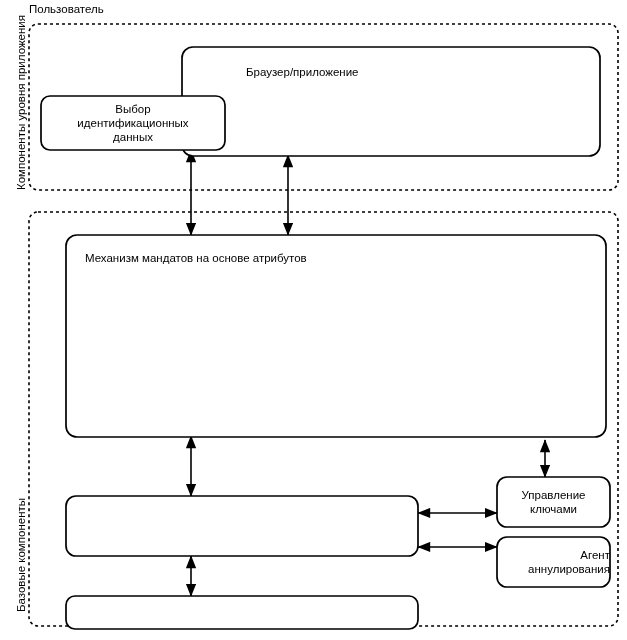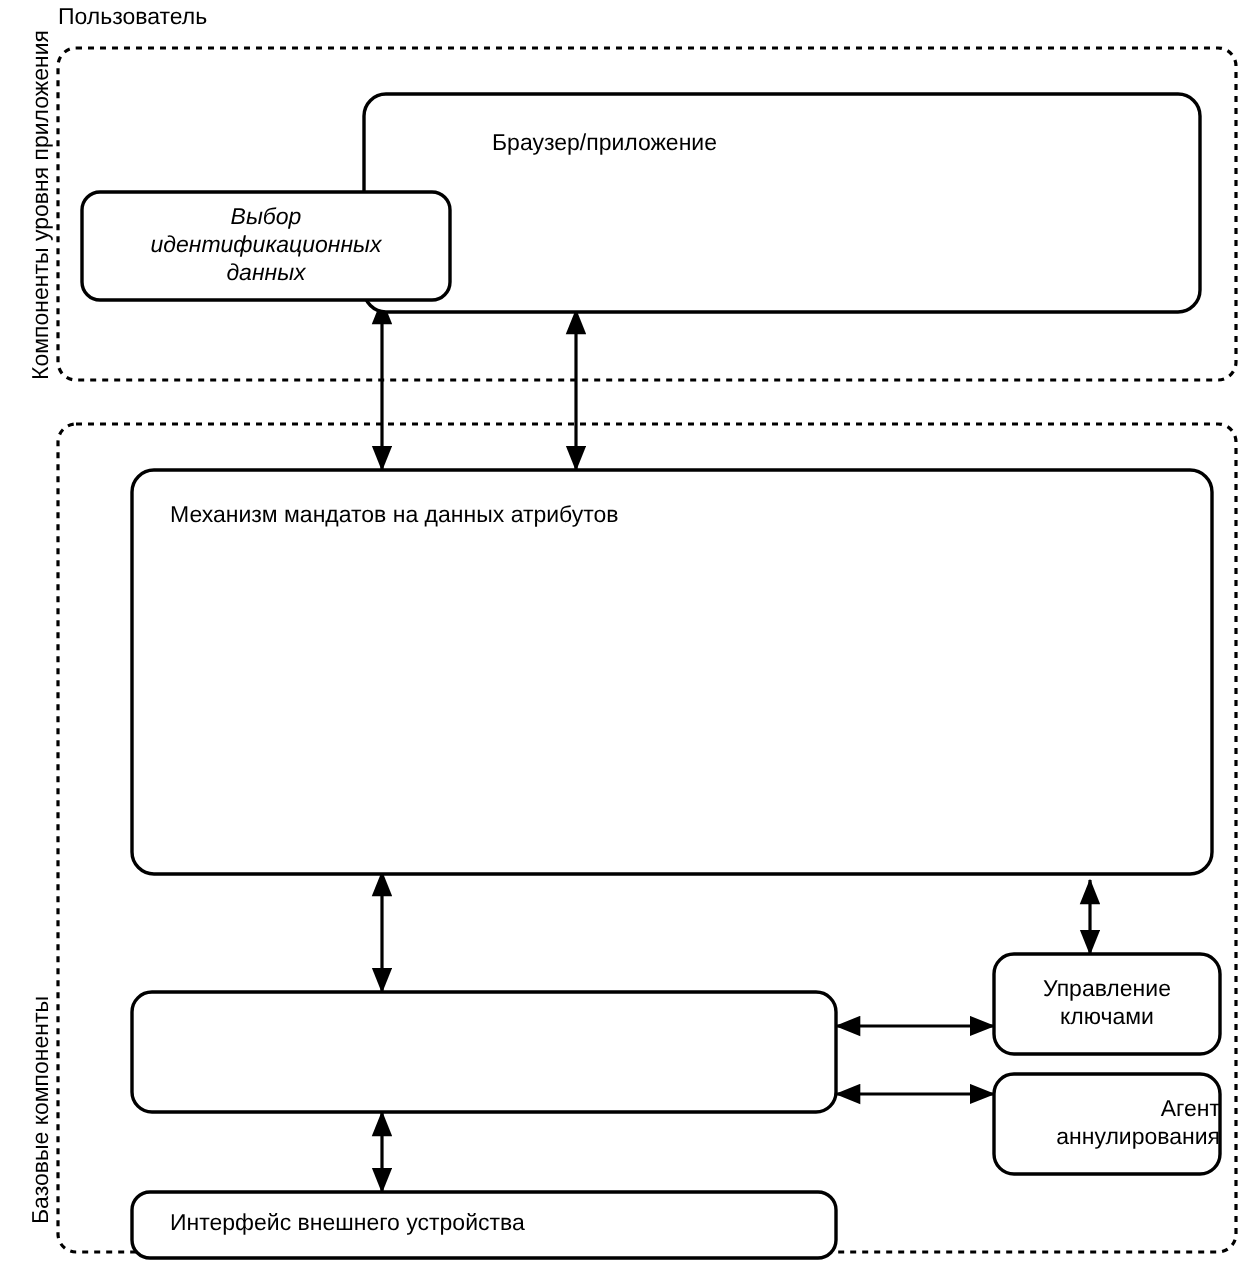--- a/index.html
+++ b/index.html
@@ -92,28 +92,27 @@
 
     <rect x="497" y="477" width="113" height="50" rx="10" ry="10" fill="#ffffff" stroke="#000000" stroke-width="1.7"></rect>
 
     <rect x="497" y="537" width="113" height="50" rx="10" ry="10" fill="#ffffff" stroke="#000000" stroke-width="1.7"></rect>
   </svg>
 
   <div class="label label-left" style="left:29px; top:2px; width:200px;">Пользователь</div>
 
   <div class="label label-left" style="left:224px; top:65px; width:300px;margin-left:22px;">Браузер/приложение</div>
 
-  <div class="label label-centered" style="left:41px; top:102px; width:184px;font-style:italic;">Выбор
+  <div class="label label-centered" style="left:41px; top:102px; width:184px;">Выбор
 идентификационных
 данных</div>
 
-  <div class="label label-left" style="left:85px; top:251px; width:430px;">Механизм мандатов на данных атрибутов</div>
+  <div class="label label-left" style="left:85px; top:251px; width:430px;">Механизм мандатов на основе атрибутов</div>
 
 
-  <div class="label label-left" style="left:85px; top:605px; width:300px;">Интерфейс внешнего устройства</div>
 
   <div class="label label-centered" style="left:497px; top:488px; width:113px;">Управление
 ключами</div>
 
   <div class="label label-centered" style="left:497px; top:548px; width:113px;text-align:right;">Агент
 аннулирования</div>
 
   <div class="vlabel" style="left:15px; top:190px; transform: rotate(-90deg);">Компоненты уровня приложения</div>
 
   <div class="vlabel" style="left:15px; top:612px; transform: rotate(-90deg);">Базовые компоненты</div>

